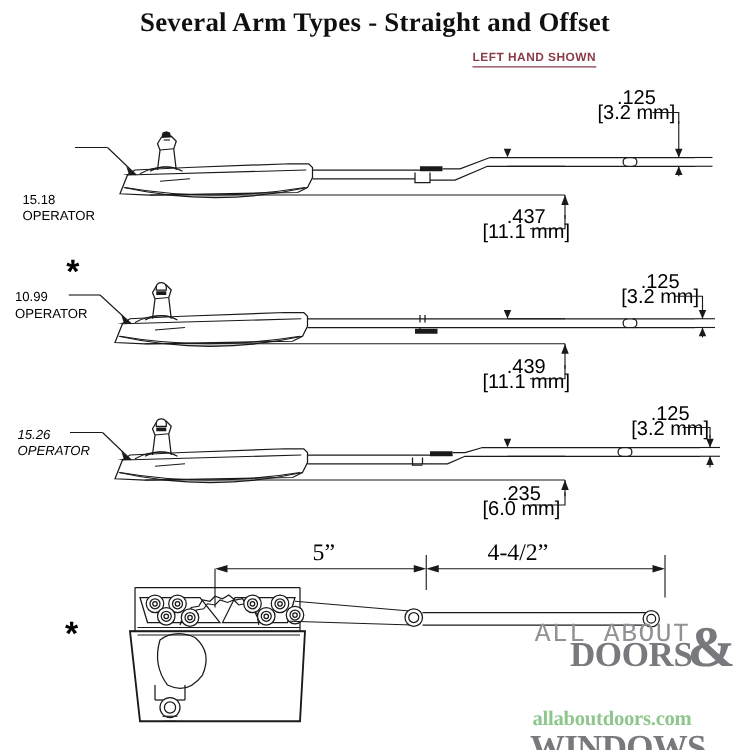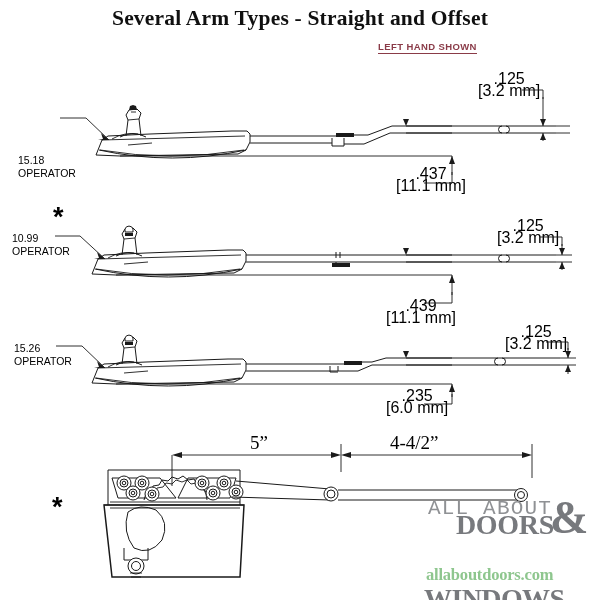--- a/index.html
+++ b/index.html
@@ -102,21 +102,21 @@
   <div class="oplabel" style="left:18px;top:114px;margin-top:40px;">
     <span>15.18</span><br>
     <span>OPERATOR</span>
   </div>
 
   <div class="dim" style="left:478px;top:73px;">
     <span>.125</span><br>
     <span>[3.2 mm]</span>
   </div>
 
-  <div class="dim" style="left:396px;top:168px;">
+  <div class="dim" style="left:386px;top:168px;">
     <span>.437</span><br>
     <span>[11.1 mm]</span>
   </div>
 
   <svg width="600" height="600">
 
     <path class="thin" d="M60,118 L86,118"></path>
     <path class="thin" d="M86,118 L109,140"></path>
     <path class="fillk" d="M109,140 L101,133 L103,139 L98,140 Z"></path>
 
@@ -170,21 +170,21 @@
   <div class="oplabel" style="left:12px;top:232px;">
     <span>10.99</span><br>
     <span>OPERATOR</span>
   </div>
 
   <div class="dim" style="left:497px;top:220px;">
     <span>.125</span><br>
     <span>[3.2 mm]</span>
   </div>
 
-  <div class="dim" style="left:386px;top:300px;">
+  <div class="dim" style="left:386px;top:288px;">
     <span>.439</span><br>
     <span>[11.1 mm]</span>
   </div>
 
   <svg width="600" height="600">
     <path class="thin" d="M55,236 L80,236"></path>
     <path class="thin" d="M80,236 L105,259"></path>
     <path class="fillk" d="M105,259 L97,252 L99,258 L94,259 Z"></path>
 
     <path class="ln" d="M92,274 L98,259 L104,255 L146,253 L228,250
@@ -222,21 +222,21 @@
 
     <path class="thin" d="M116,275 L452,275"></path>
     <path class="thin" d="M452,275 L452,295"></path>
     <path class="fillk" d="M452,275 L449,283 L455,283 Z"></path>
     <path class="thin" d="M424,303 L452,303 L452,292"></path>
     <path class="thin" d="M406,262 L452,262"></path>
     <path class="thin" d="M406,255 L452,255"></path>
     <path class="fillk" d="M406,255 L403,248 L409,248 Z"></path>
   </svg>
 
-  <div class="oplabel" style="left:14px;top:342px;">
+  <div class="oplabel" style="left:14px;top:342px;font-style:italic;">
     <span>15.26</span><br>
     <span>OPERATOR</span>
   </div>
 
   <div class="dim" style="left:505px;top:326px;">
     <span>.125</span><br>
     <span>[3.2 mm]</span>
   </div>
 
   <div class="dim" style="left:386px;top:390px;">

